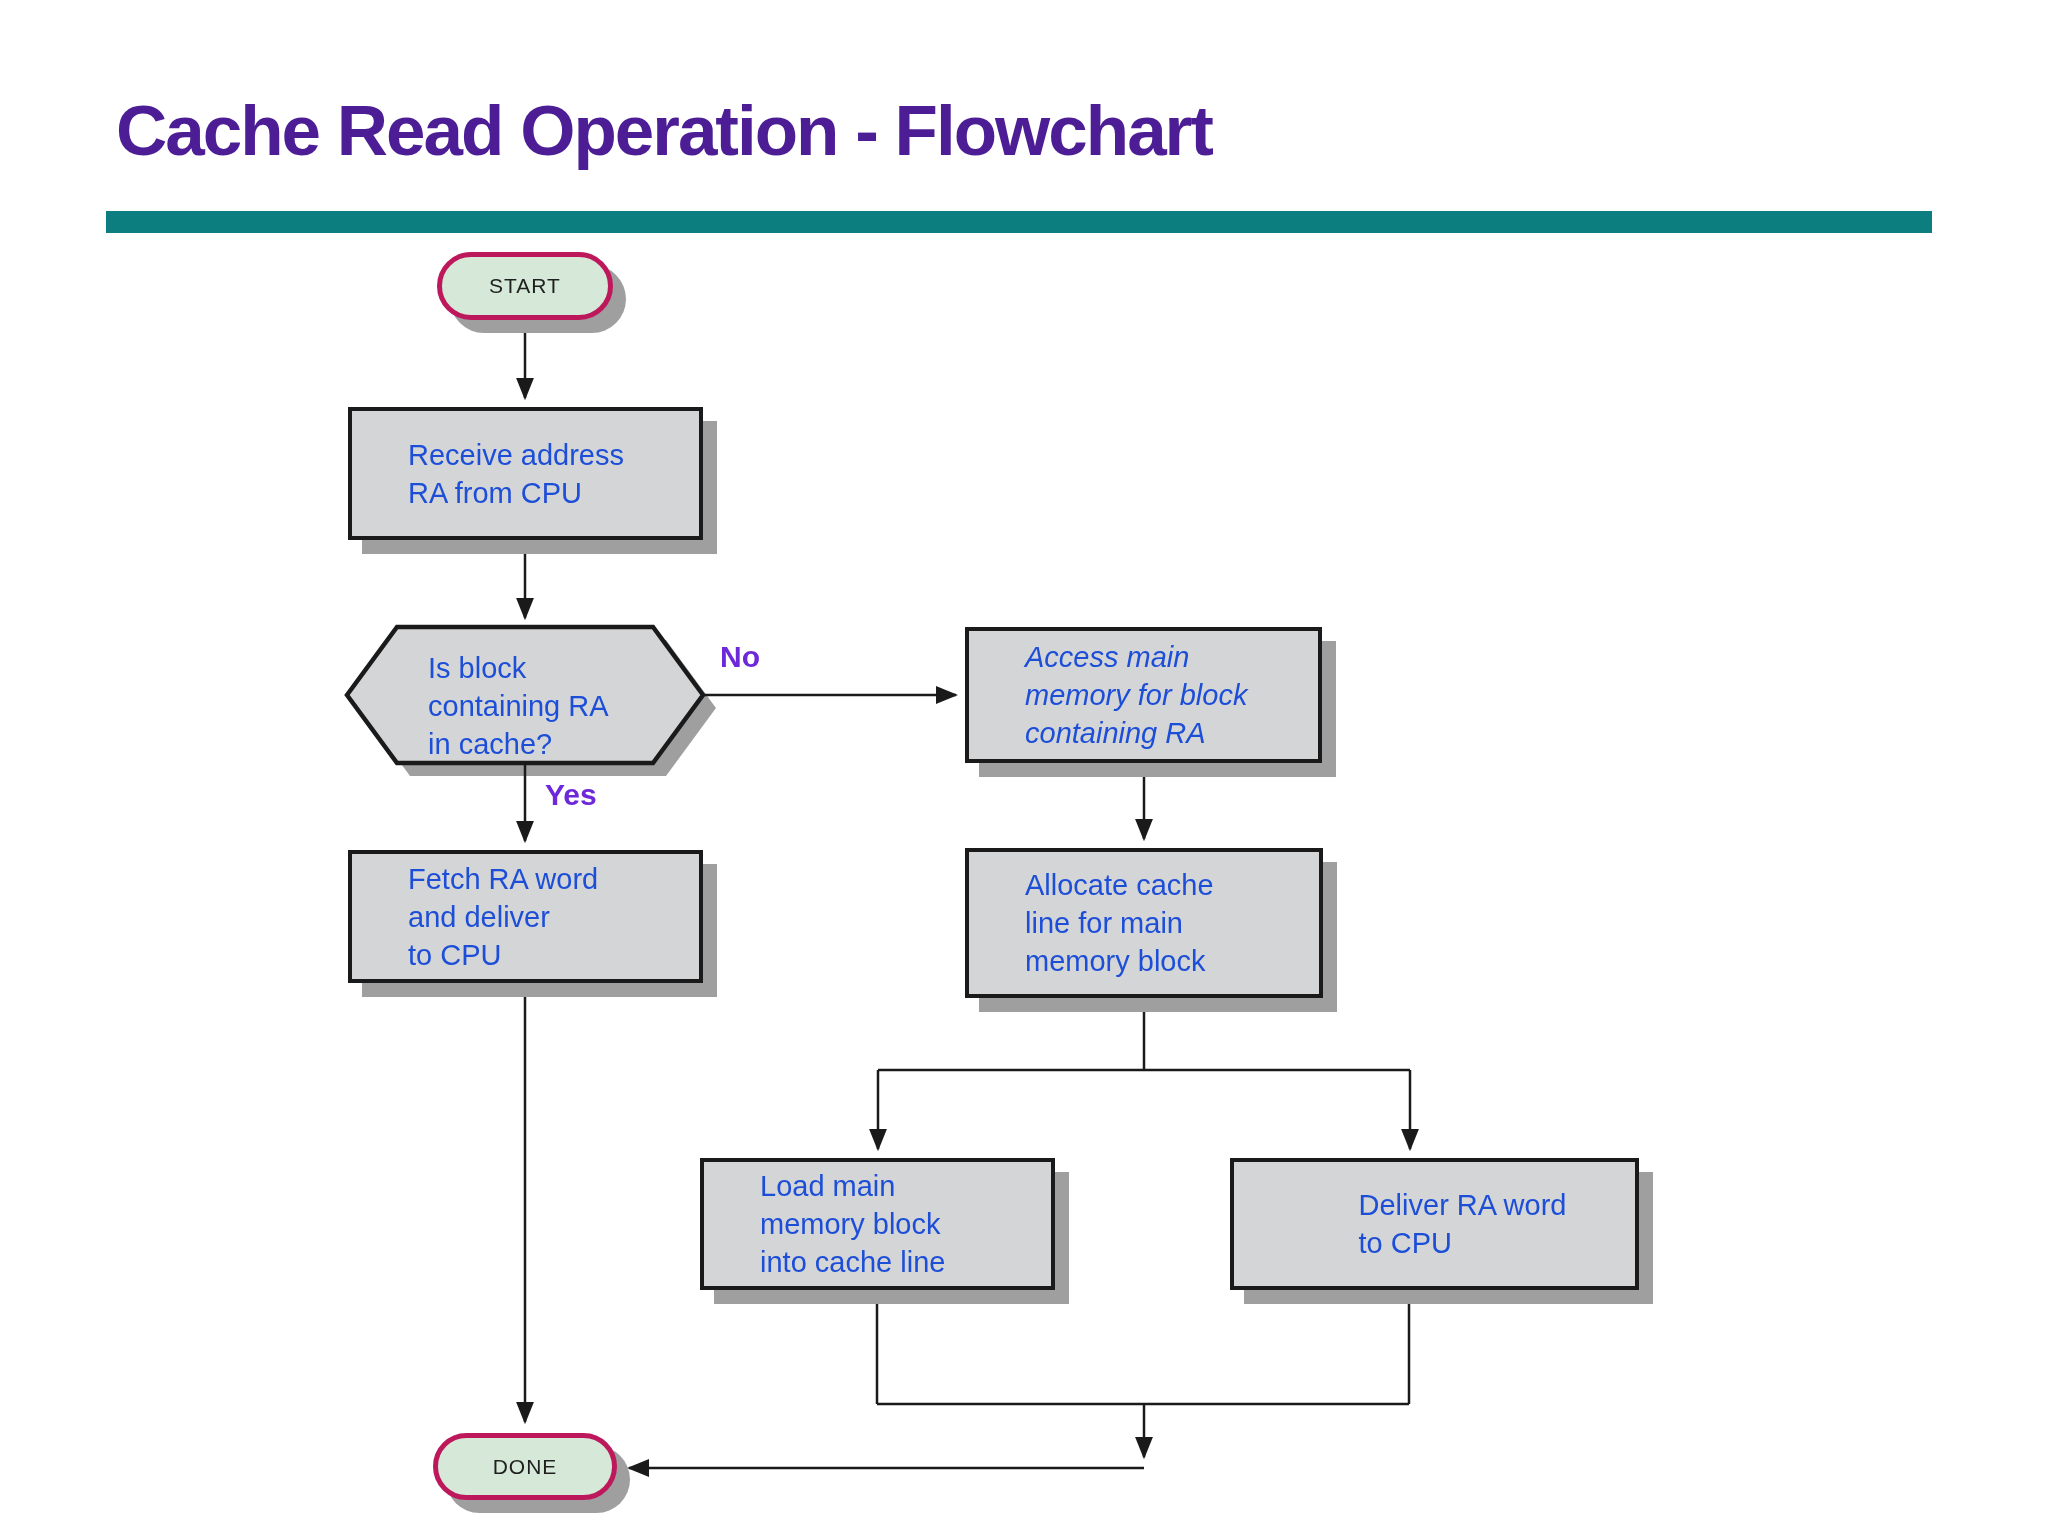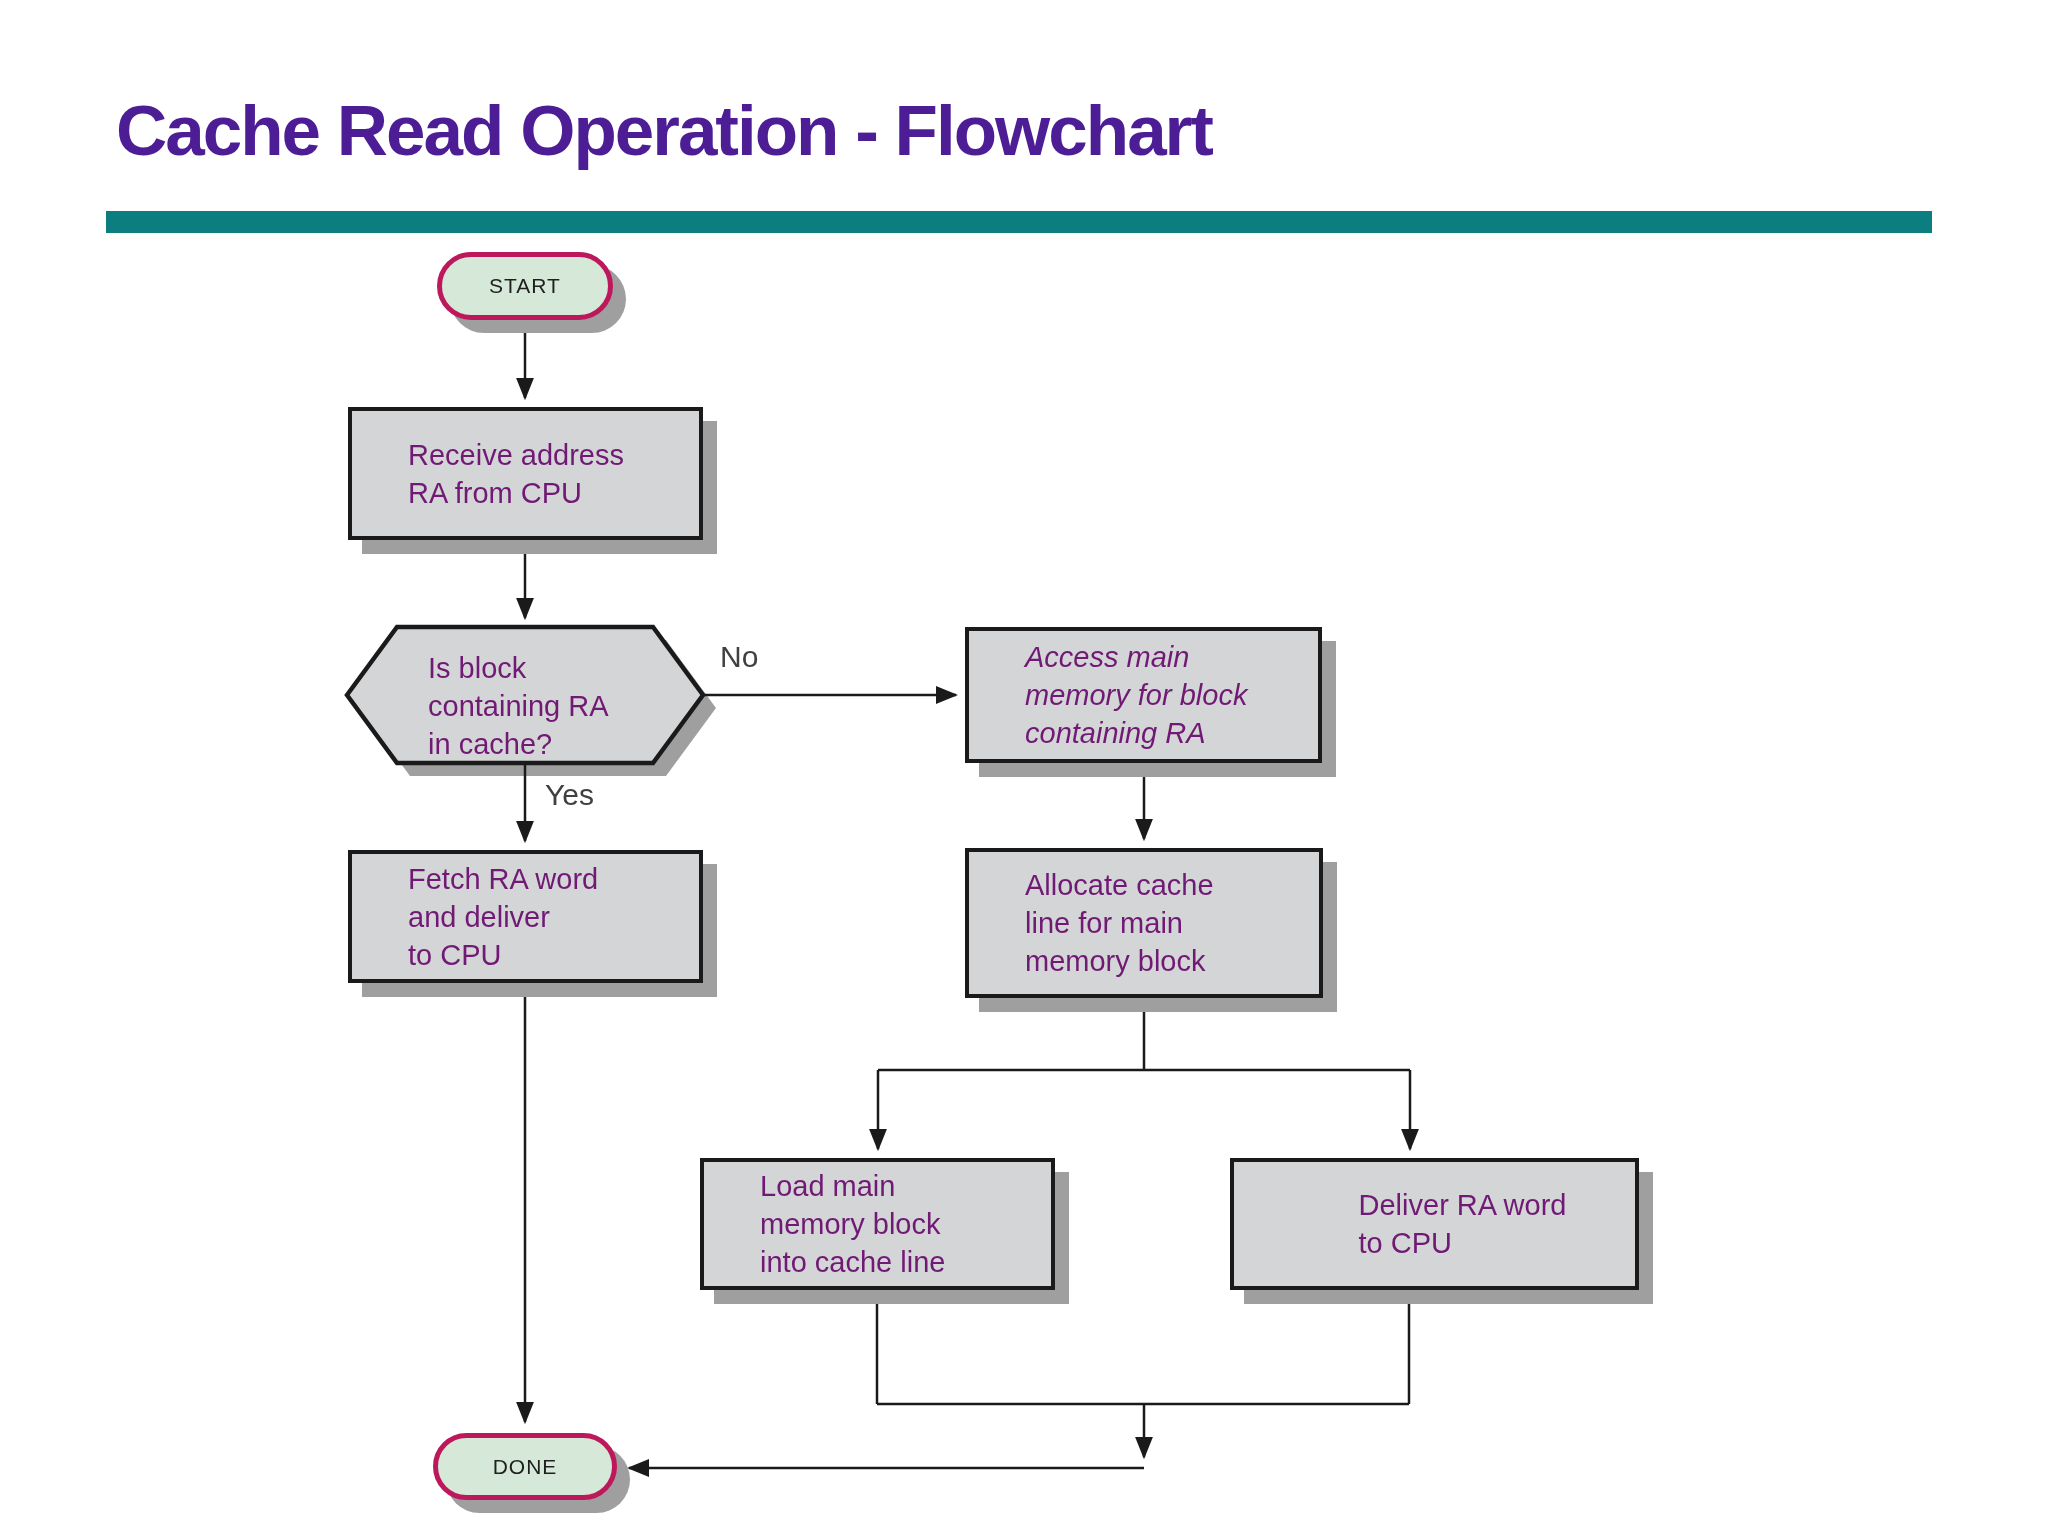--- a/index.html
+++ b/index.html
@@ -24,21 +24,21 @@
 
   
   .box{
     position:absolute;box-sizing:border-box;
     background:var(--node-fill,#d4d5d6);
     border:4px solid var(--node-border,#1a1a1a);
     box-shadow:14px 14px 0 var(--shadow-gray,#9f9f9f);
     display:flex;align-items:center;
   }
   .node-label{
-    font-size:29px;line-height:38px;color:#701a75;
+    font-size:29px;line-height:38px;color:#1d4ed8;
     white-space:pre-line;text-align:left;
   }
   .box .node-label{padding-left:56px;}
 
   .terminal{
     position:absolute;box-sizing:border-box;
     background:var(--terminal-fill,#d6e9d8);
     border:5px solid #be185d;border-radius:40px;
     box-shadow:13px 13px 0 var(--shadow-gray,#9f9f9f);
     display:flex;align-items:center;justify-content:center;
@@ -55,21 +55,21 @@
   #node-done    {left:433px;top:1433px;width:184px;height:67px;}
 
   
   .decision-label{
     position:absolute;left:428px;top:627px;height:136px;
     display:flex;align-items:flex-end;
   }
 
   
   .edge-label{
-    position:absolute;font-size:30px;color:#404040;
+    position:absolute;font-size:30px;color:#6d28d9;font-weight:bold;
   }
   #label-no {left:720px;top:640px;}
   #label-yes{left:545px;top:778px;}
 
   
   svg.connector-layer{position:absolute;left:0;top:0;}
   .edge{stroke:#1a1a1a;stroke-width:2.5;fill:none;}
   .hex-shadow{fill:var(--shadow-gray,#9f9f9f);}
   .hex-shape{fill:var(--node-fill,#d4d5d6);stroke:#1a1a1a;stroke-width:4.5;}
 </style>

